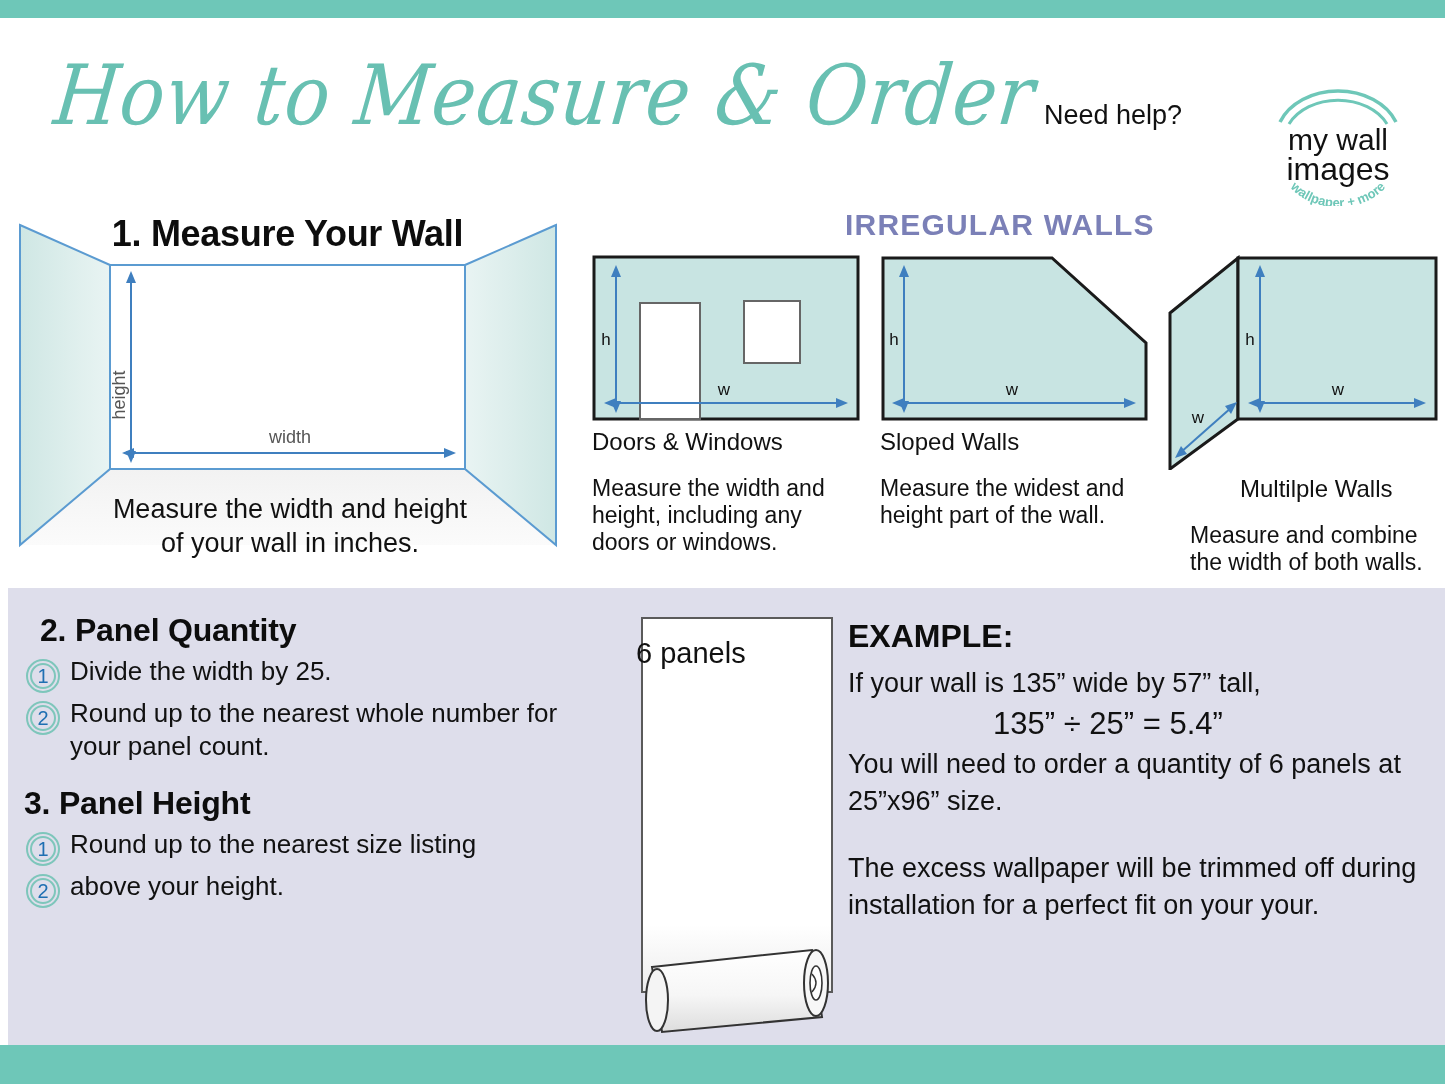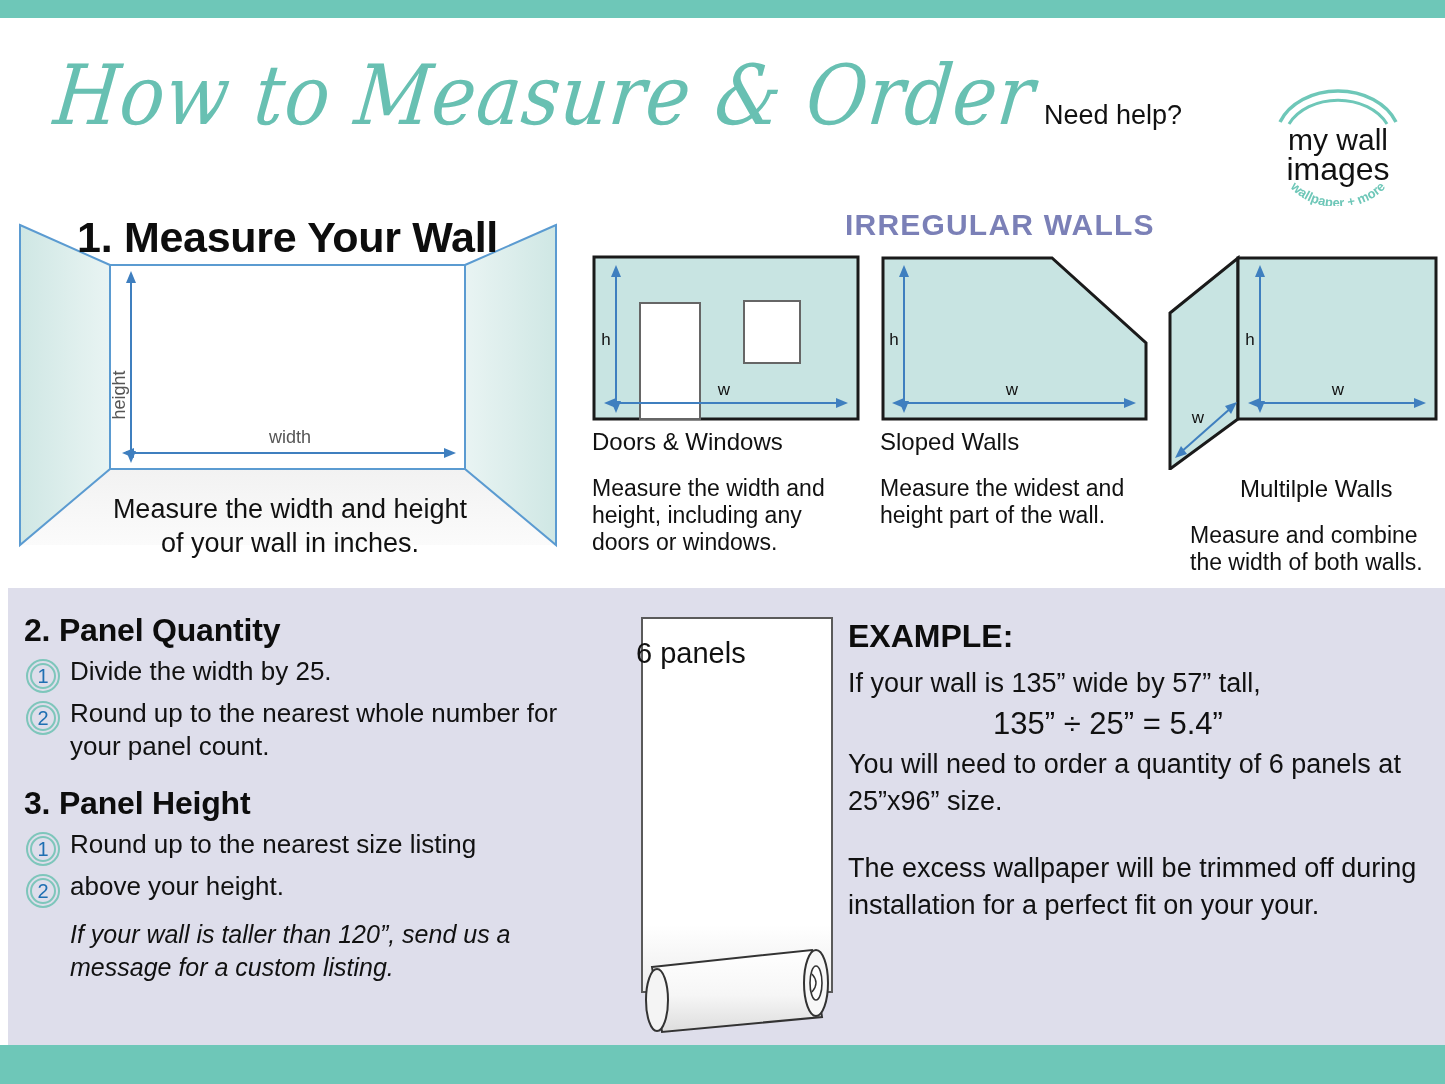--- a/index.html
+++ b/index.html
@@ -39,21 +39,21 @@
   .need-help div{white-space:nowrap;}
 
   
   .logo{position:absolute;left:1258px;top:48px;width:160px;height:140px;}
   .logo svg{display:block;}
 
   
   .sec1{position:absolute;left:0px;top:205px;width:575px;height:370px;}
   .sec1-title{
     position:absolute;left:0;top:8px;width:575px;text-align:center;
-    font-size:43px;font-weight:bold;color:#0d0d0d;letter-spacing:-0.3px;
+    font-size:36px;font-weight:bold;color:#0d0d0d;letter-spacing:-0.3px;
     z-index:5;
   }
   .sec1 svg{position:absolute;left:0;top:0;}
   .sec1-caption{
     position:absolute;left:20px;top:287px;width:540px;
     text-align:center;font-size:27px;line-height:34px;color:#111;
   }
 
   
   .irr-head{
@@ -83,21 +83,21 @@
   .panel{
     position:absolute;left:8px;top:588px;width:1437px;height:457px;
     background:#dedeeb;
   }
 
   
   .steps{position:absolute;left:24px;top:612px;width:590px;}
   .step-head{
     font-size:32px;font-weight:bold;color:#0d0d0d;letter-spacing:-0.2px;
   }
-  .step-head.h2{margin:0 0 6px 0;}
+  .step-head.h2{margin:0 0 6px 16px;}
   .step-head.h3{margin:22px 0 6px 0;}
   .bullets{position:relative;}
   .blt{display:flex;align-items:flex-start;margin-bottom:2px;}
   .blt-num{flex:0 0 auto;width:38px;height:38px;position:relative;margin-right:8px;margin-top:2px;}
   .blt-num svg{display:block;}
   .blt-txt{font-size:26px;line-height:33px;color:#111;flex:1 1 auto;}
   .note{
     font-style:italic;font-size:25px;line-height:33px;color:#111;
     margin-left:46px;margin-top:8px;
   }
@@ -306,21 +306,20 @@
       <div class="blt">
         <span class="blt-num">
           <svg width="38" height="38" viewBox="0 0 38 38">
             <circle cx="19" cy="19" r="16" fill="none" stroke="#7ec6bb" stroke-width="2"></circle>
             <circle cx="19" cy="19" r="12" fill="none" stroke="#7ec6bb" stroke-width="2"></circle>
             <text x="19" y="26" text-anchor="middle" font-family="'Liberation Sans',sans-serif" font-size="20" fill="#1f6fb2">2</text>
           </svg>
         </span>
         <span class="blt-txt">above your height.</span>
       </div>
-      <div class="note">If your wall is taller than 120”, send us a message for a custom listing.</div>
     </div>
   </div>
 
   <div class="roll">
     <svg width="215" height="425" viewBox="0 0 215 425">
       <defs>
         <linearGradient id="paperG" x1="0" y1="0" x2="0" y2="1">
           <stop offset="0" stop-color="#ffffff"></stop>
           <stop offset="0.82" stop-color="#ffffff"></stop>
           <stop offset="1" stop-color="#ededed"></stop>

